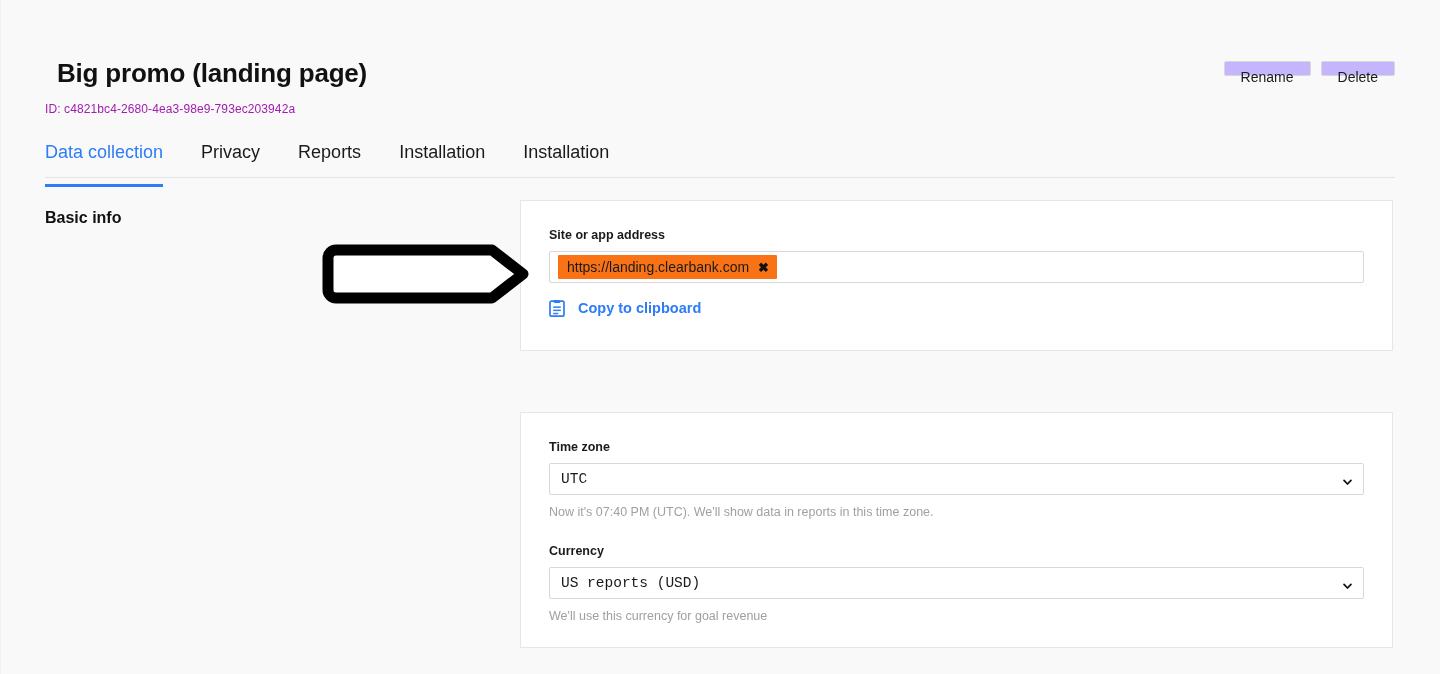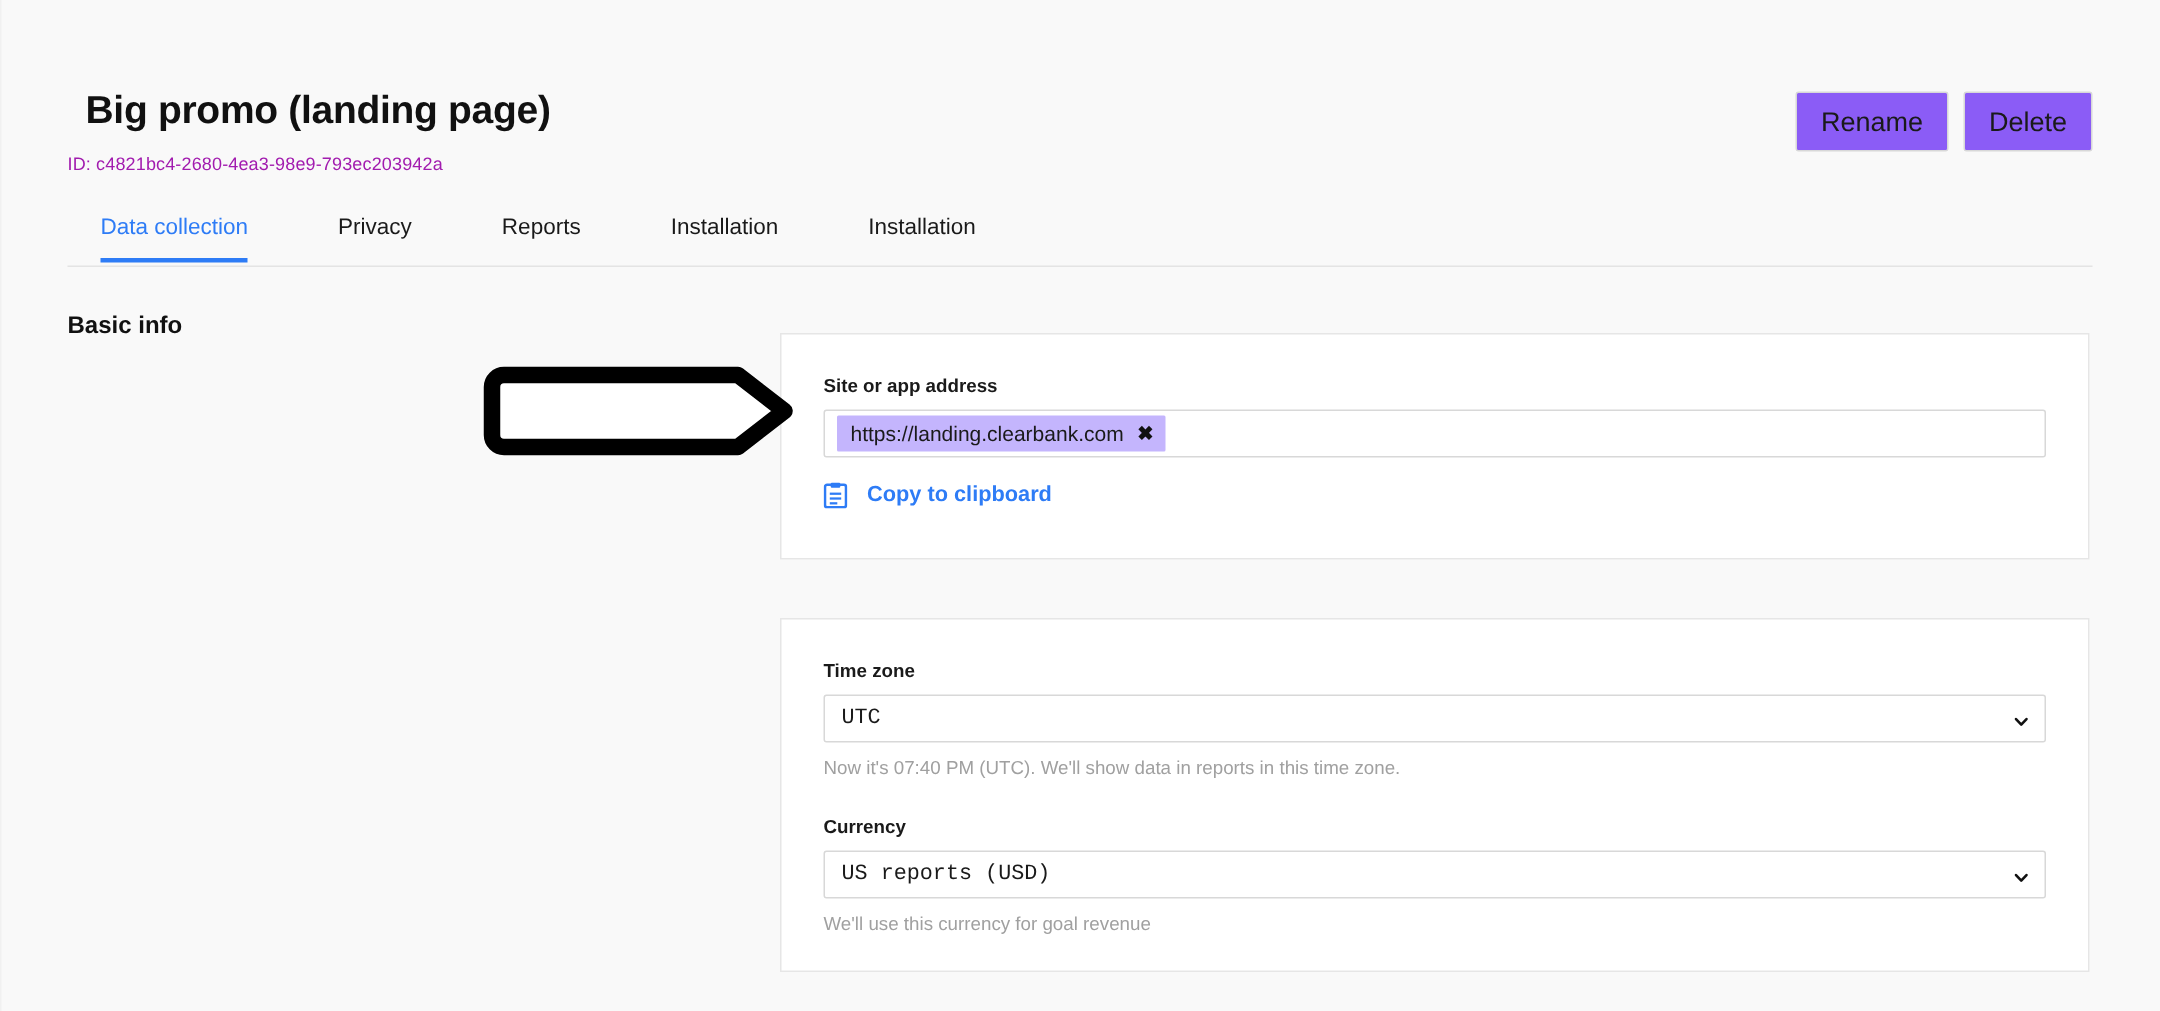--- a/index.html
+++ b/index.html
@@ -57,55 +57,54 @@
   }
 
   .header-actions {
     position: absolute;
     right: 0;
     top: 16px;
     display: flex;
     gap: 10px;
   }
   .btn {
-    background: #8b5cf6;
+    background: #c4b5fd;
     border: 1px solid #d8d8d8;
     border-radius: 2px;
-    height: 40px;
+    height: 15px;
     padding: 0 16px;
     font-family: "Liberation Sans", sans-serif;
-    font-size: 18px;
+    font-size: 14px;
     color: #1a1a1a;
     cursor: pointer;
     line-height: 30px;
     white-space: nowrap;
   }
 
   
   .tabs {
     position: absolute;
     left: 45px;
     top: 143px;
     right: 45px;
     height: 34px;
     border-bottom: 1px solid #e4e4e4;
     display: flex;
     align-items: flex-start;
     gap: 0;
   }
   .tab {
     position: relative;
-    font-size: 15px;
-    color: #1a1a1a;
-    padding: 0 0 13px 0;
+    font-size: 18px;
+    color: #1a1a1a;
+    padding: 0 0 25px 0;
     margin-right: 38px;
     cursor: pointer;
     white-space: nowrap;
     line-height: 18px;
-    margin-left: 22px;
   }
   .tab.active {
     color: #2e7cf6;
   }
   .tab.active::after {
     content: "";
     position: absolute;
     left: 0;
     right: 0;
     bottom: -1px;
@@ -127,21 +126,21 @@
   
   .card {
     position: absolute;
     left: 520px;
     width: 873px;
     background: #ffffff;
     border: 1px solid #e6e6e6;
     box-sizing: border-box;
   }
   .card-basic {
-    top: 222px;
+    top: 200px;
     height: 151px;
   }
   .card-locale {
     top: 412px;
     height: 236px;
   }
   .card-inner {
     padding: 26px 28px 0 28px;
   }
 
@@ -161,21 +160,21 @@
     height: 32px;
     display: flex;
     align-items: center;
     padding: 0 8px;
     box-sizing: border-box;
   }
   .token {
     display: inline-flex;
     align-items: center;
     gap: 9px;
-    background: #c4b5fd;
+    background: #f97316;
     height: 24px;
     padding: 0 8px 0 9px;
     font-size: 14px;
     color: #1a1a1a;
     border-radius: 1px;
   }
   .token-x {
     font-size: 13px;
     font-weight: bold;
     color: #111;

